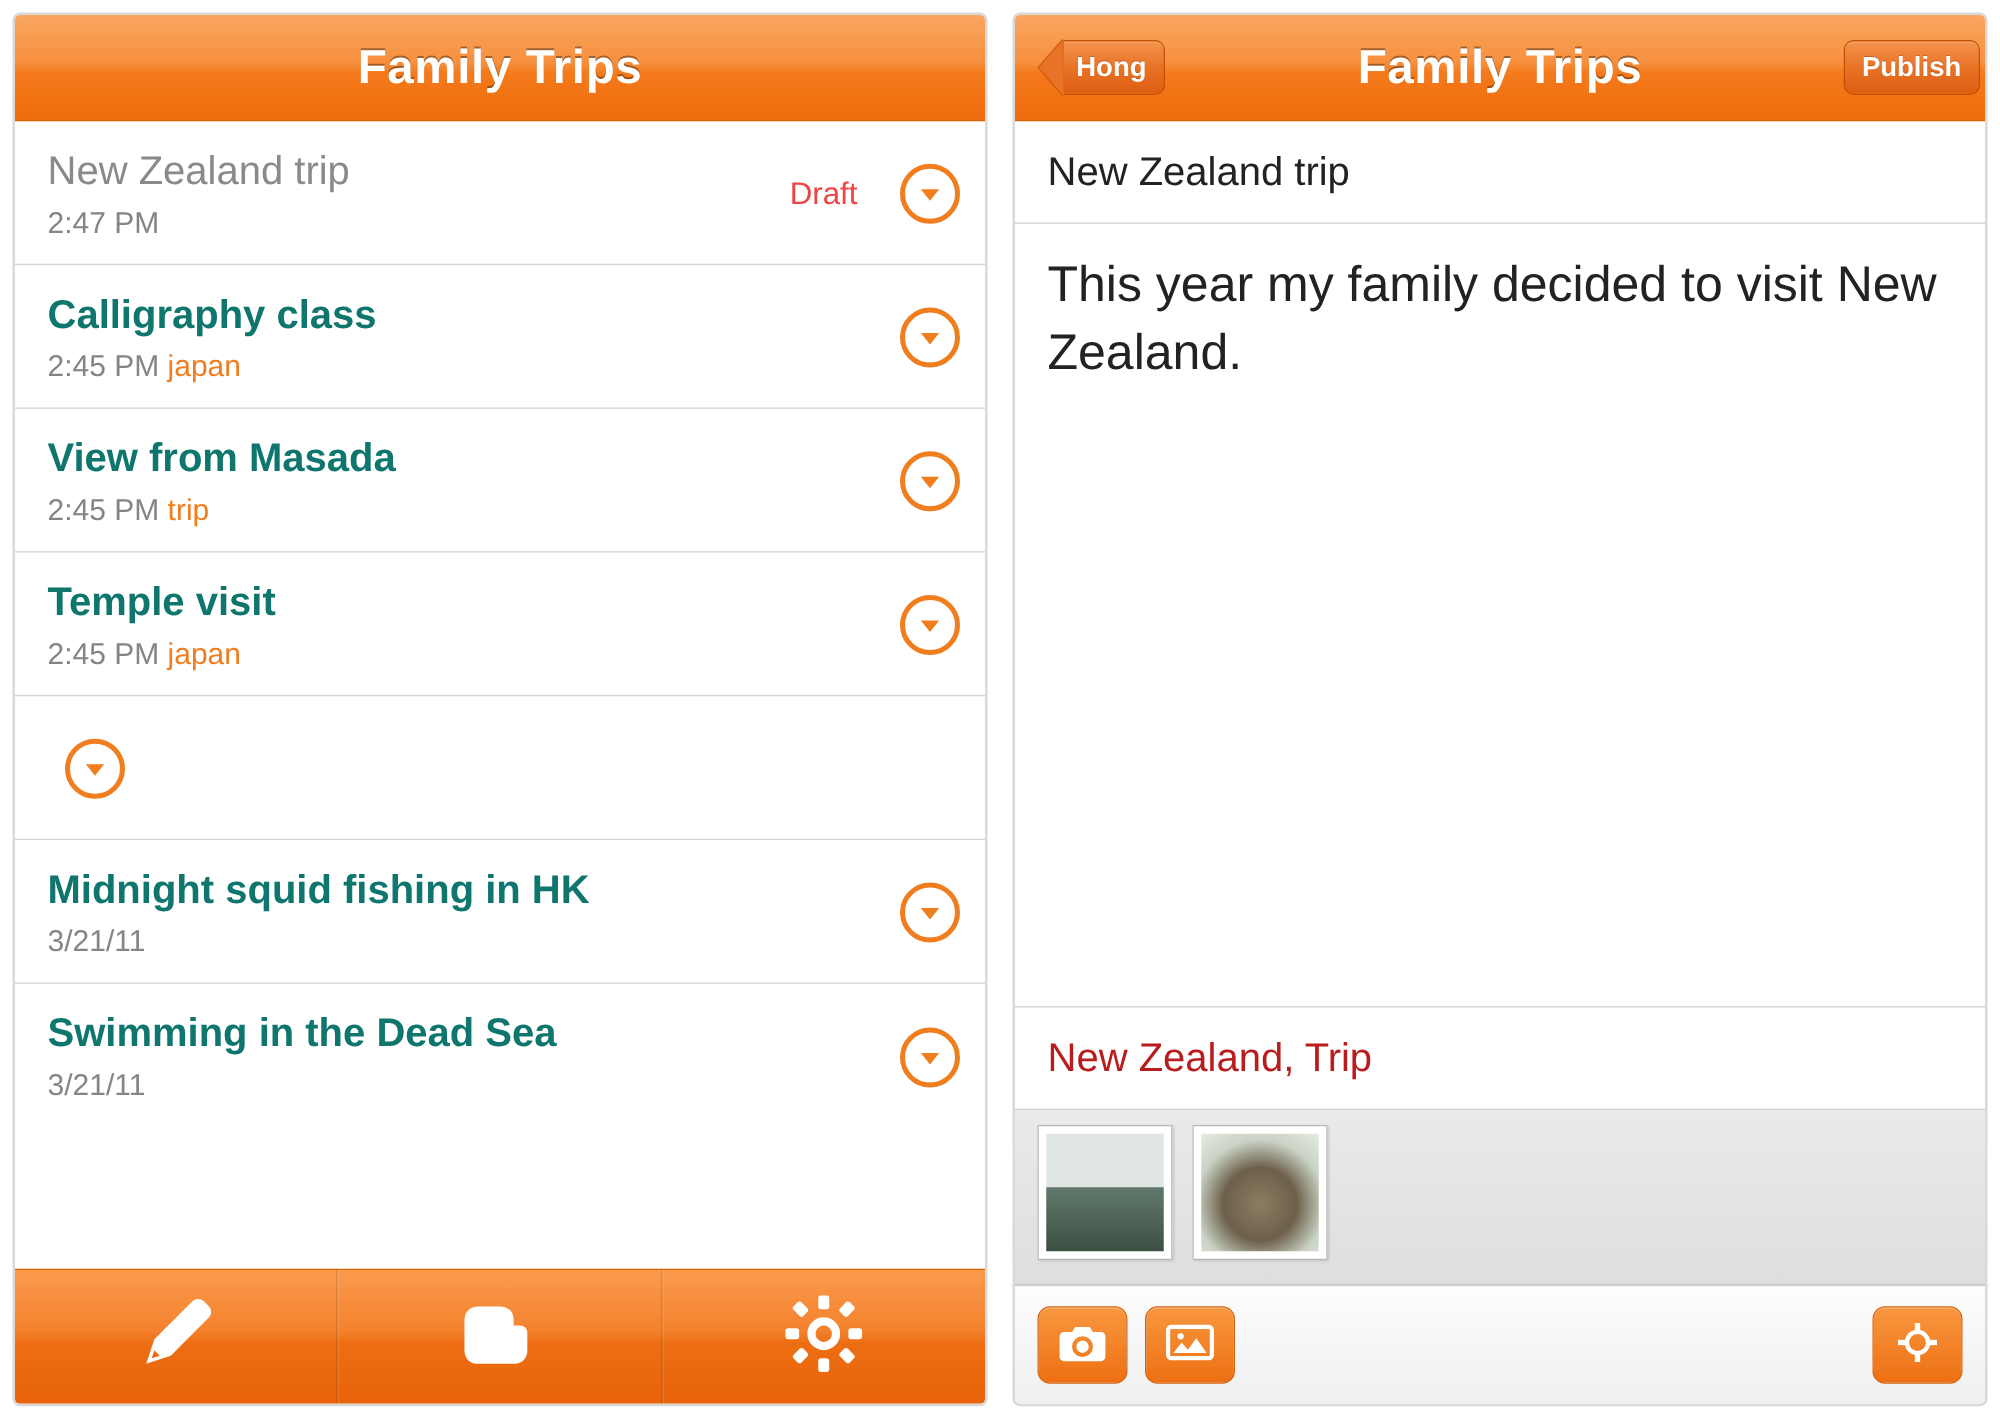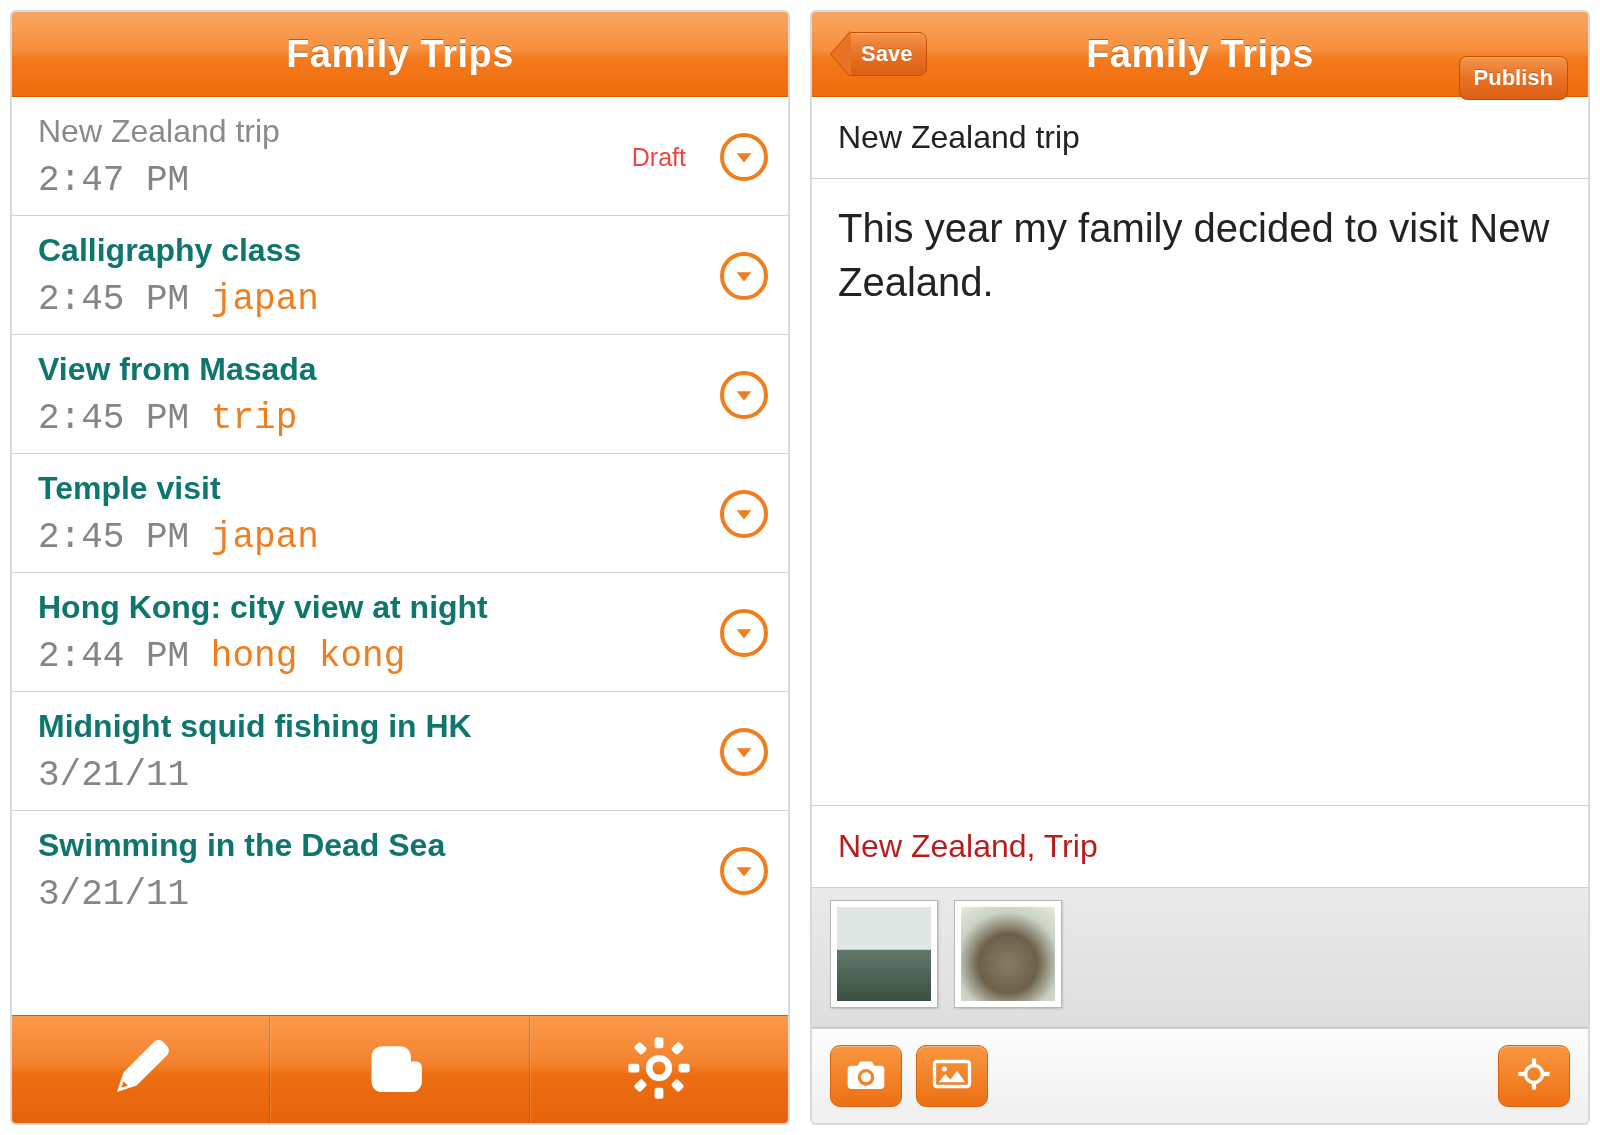--- a/index.html
+++ b/index.html
@@ -48,21 +48,21 @@
     font-size: 22px;
     font-weight: 600;
     text-shadow: 0 -1px 0 rgba(0,0,0,0.2);
     background: linear-gradient(to bottom, #f4944e 0%, #e87226 50%, #dd5f11 100%);
     border: 1px solid #c25000;
     border-radius: 8px;
     padding: 8px 14px;
     box-shadow: inset 0 1px 0 rgba(255,255,255,0.25);
   }
   .hdr-btn-left { left: 16px; }
-  .hdr-btn-right { right: 20px; margin-top: 24px; }
+  .hdr-btn-right { right: 4px; }
   .hdr-btn-left.back {
     border-radius: 0 8px 8px 0;
     padding-left: 10px;
     margin-left: 22px;
   }
   .hdr-btn-left.back::before {
     content: "";
     position: absolute;
     left: -20px;
     top: 50%;
@@ -88,23 +88,22 @@
   }
   .row-text { flex: 1; }
   .row-title {
     font-size: 32px;
     font-weight: 700;
     color: #0f766e;
     margin-bottom: 10px;
   }
   .row-title.draft { color: #8a8a8a; font-weight: 500; }
   .row-meta {
-    font-size: 36px;
+    font-size: 24px;
     color: #858585;
-    font-family: Liberation Mono, monospace;
   }
   .row-tag { color: #f07d1e; }
   .row-status {
     color: #ef4444;
     font-size: 25px;
     margin-right: 20px;
   }
   .chevron-circle {
     width: 48px; height: 48px;
     border: 4px solid #f07d1e;
@@ -274,27 +273,20 @@
         </div>
       </div>
       <span class="chevron-circle">
         <svg viewBox="0 0 24 24">
             <path d="M4 8 L12 18 L20 8 Z" fill="#f07d1e"></path>
           </svg>
       </span>
     </div>
 
     <div class="list-row">
-      <div class="row-text">
-        <div class="row-title">Hong Kong: city view at night</div>
-        <div class="row-meta">
-          <span>2:44 PM</span>
-          <span class="row-tag">hong kong</span>
-        </div>
-      </div>
       <span class="chevron-circle">
         <svg viewBox="0 0 24 24">
             <path d="M4 8 L12 18 L20 8 Z" fill="#f07d1e"></path>
           </svg>
       </span>
     </div>
 
     <div class="list-row">
       <div class="row-text">
         <div class="row-title">Midnight squid fishing in HK</div>
@@ -356,21 +348,21 @@
             </g>
           </svg>
       </span>
     </div>
   </div>
 </div>
 
 <div class="phone">
   <div class="header">
     <div class="hdr-btn-left back">
-      <span>Save</span>
+      <span>Hong</span>
     </div>
     <span class="header-title">Family Trips</span>
     <div class="hdr-btn-right">
       <span>Publish</span>
     </div>
   </div>
 
   <div class="editor">
     <div class="field">New Zealand trip</div>
     <div class="body-field">This year my family decided to visit New Zealand.</div>

